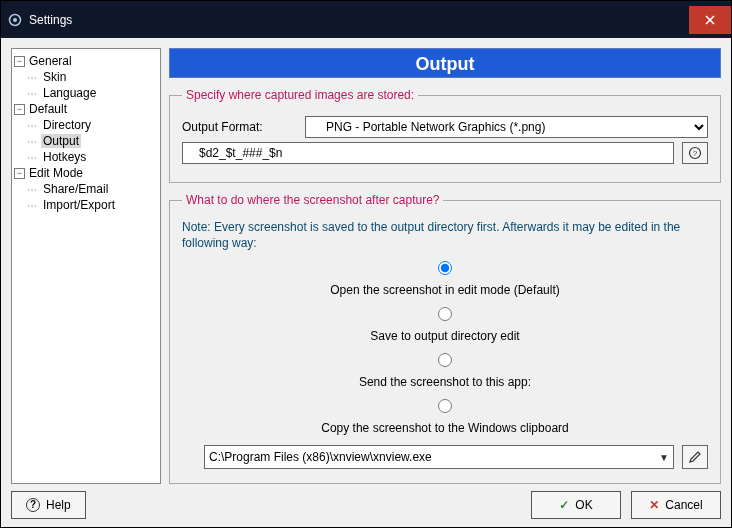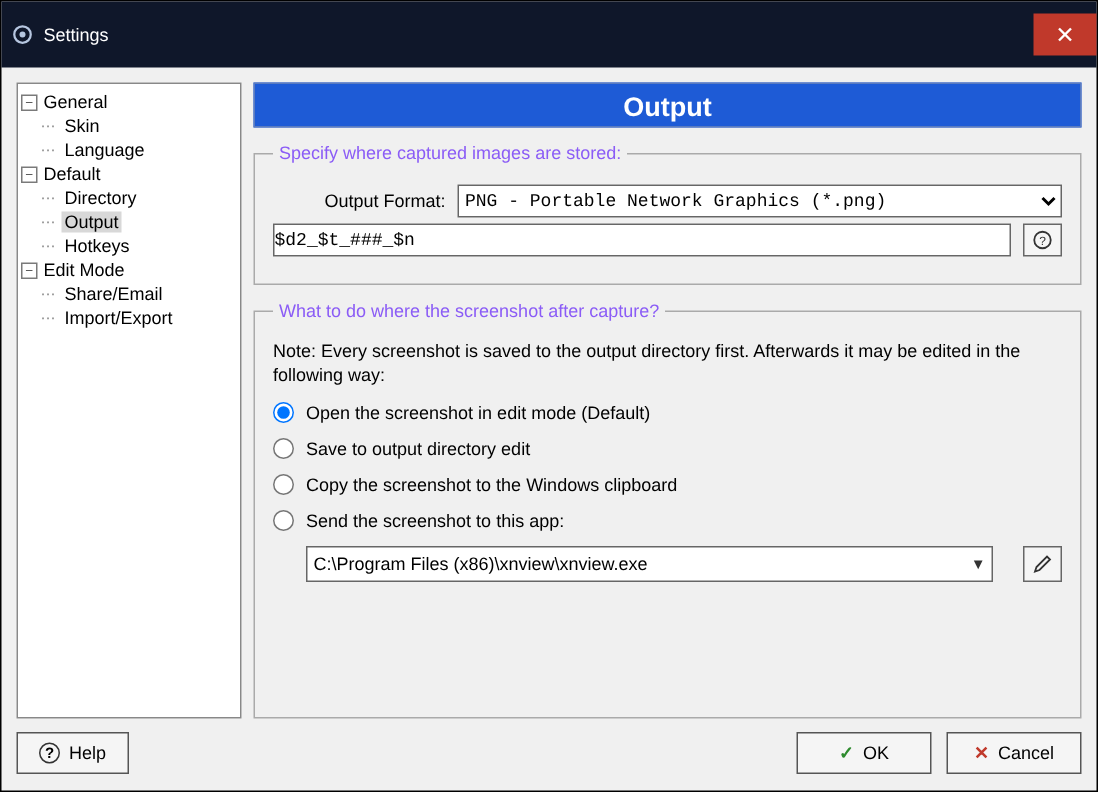--- a/index.html
+++ b/index.html
@@ -15,29 +15,29 @@
   .tree li { white-space: nowrap; }
   .tree .row { display: flex; align-items: center; height: 16px; padding: 0; cursor: pointer; }
   .tree .toggle { width: 11px; height: 11px; border: 1px solid #7a7a7a; margin-right: 2px; display: inline-flex; align-items: center; justify-content: center; font-size: 9px; line-height: 1; color:#555; background:#fff;}
   .tree .spacer { width: 13px; display:inline-block; }
   .tree .dots { color:#888; display:inline-block; width:14px; text-align:left; letter-spacing:-1px; font-size:10px;}
   .tree .sel { background: #d8d8d8; }
   .tree .lbl { padding: 0 2px; }
   .main { flex: 1; display: flex; flex-direction: column; gap: 10px; }
   .banner { background: #1e5bd6; color: #fff; font-size: 18px; font-weight: bold; text-align: center; height: 30px; line-height: 30px; border: 1px solid #5a7bc0;}
   fieldset.group { border: 1px solid #aaa; margin: 0; padding: 10px 12px 14px 12px; }
-  fieldset.group > legend { padding: 0 4px; font-size: 12px; color:#8b5cf6;}
+  fieldset.group > legend { padding: 0 4px; font-size: 12px; color:#be185d;}
   .formrow { display: flex; align-items: center; gap: 8px; margin: 4px 0; }
-  .formrow label { width: 115px; text-align: right; }
-  .formrow select, .formrow input[type=text] { flex: 1; height: 22px; border: 1px solid #666; background:#fff; font-family: Liberation Mono, monospace; font-size: 12px; padding: 0 0;}
+  .formrow label { width: 115px; }
+  .formrow select, .formrow input[type=text] { flex: 1; height: 22px; border: 1px solid #666; background:#fff; font-family: Liberation Sans, sans-serif; font-size: 12px; padding: 0 16px;}
   .iconbtn { width: 26px; height: 22px; border: 1px solid #666; background: #f5f5f5; display:flex; align-items:center; justify-content:center; cursor:pointer;}
-  .note { margin: 2px 0 10px 0; line-height: 1.35; color:#000000;}
-  .radio { display: flex; align-items: center; gap: 8px; margin: 10px 0; cursor:pointer;}
+  .note { margin: 2px 0 10px 0; line-height: 1.35; color:#0c4a6e;}
+  .radio { display: flex; align-items: center; gap: 8px; margin: 10px 0; cursor:pointer;flex-direction:column;}
   .radio input { margin:0; width:14px; height:14px;}
-  .sendrow { display: flex; gap: 20px; margin: 6px 0 0 22px; align-items:center;}
+  .sendrow { display: flex; gap: 8px; margin: 6px 0 0 22px; align-items:center;}
   .sendrow .combo { flex: 1; height: 24px; border: 1px solid #666; background: #fff; display:flex; align-items:center; padding: 0 4px; justify-content:space-between;}
   .sendrow .combo .dd { font-size:10px; color:#333;}
   .footer { height: 42px; border-top: 0; display:flex; align-items:center; padding: 0 10px 8px 10px; gap: 10px;}
   .btn { height: 28px; border: 1px solid #555; background: #f5f5f5; display:inline-flex; align-items:center; justify-content:center; gap:6px; padding: 0 14px; cursor:pointer; min-width: 90px;}
   .btn.help { min-width: 70px; }
   .btn .glyph { font-weight:bold; }
   .spacerflex { flex:1; }
   .ok-glyph { color: #2e8b2e; }
   .cancel-glyph { color: #c0392b; }
   .help-glyph { width:14px; height:14px; border-radius:50%; border:1.5px solid #333; display:inline-flex; align-items:center; justify-content:center; font-size:10px; font-weight:bold;}
@@ -172,25 +172,25 @@
         <label class="radio">
           <input type="radio" name="after" checked="" style="">
           <span>Open the screenshot in edit mode (Default)</span>
         </label>
         <label class="radio">
           <input type="radio" name="after" style="">
           <span>Save to output directory edit</span>
         </label>
         <label class="radio">
           <input type="radio" name="after" style="">
+          <span>Send the screenshot to this app:</span>
+        </label>
+        <label class="radio">
+          <input type="radio" name="after" style="">
           <span>Copy the screenshot to the Windows clipboard</span>
-        </label>
-        <label class="radio">
-          <input type="radio" name="after" style="">
-          <span>Send the screenshot to this app:</span>
         </label>
         <div class="sendrow">
           <div class="combo">
             <span>C:\Program Files (x86)\xnview\xnview.exe</span>
             <span class="dd">▼</span>
           </div>
           <div class="iconbtn" style="height:24px">
             <svg width="14" height="14" viewBox="0 0 14 14">
                 <path d="M2 12l1-3 7-7 2 2-7 7-3 1z" fill="none" stroke="#333" stroke-width="1.2"></path>
               </svg>

